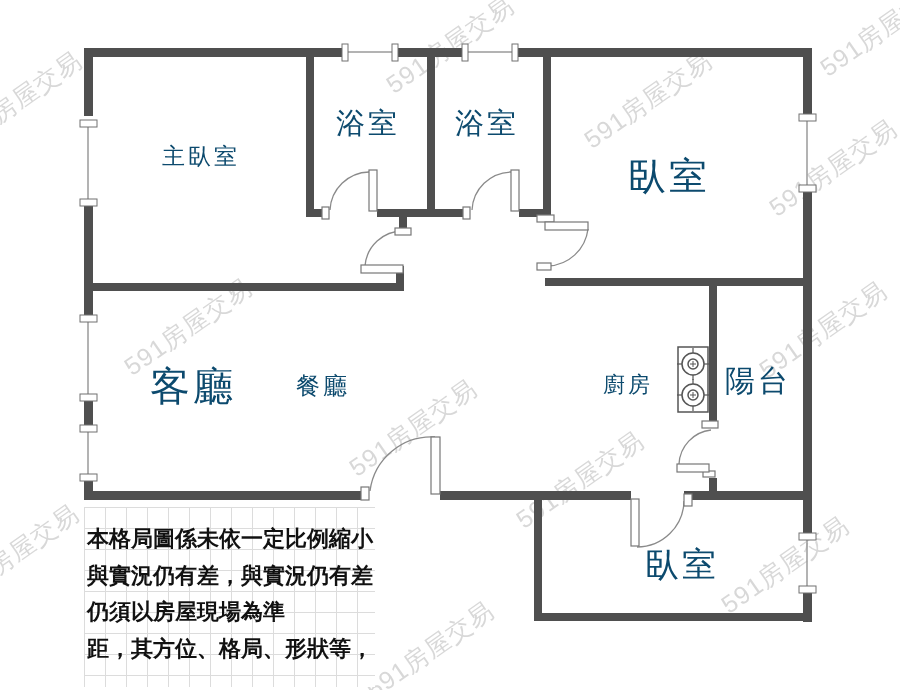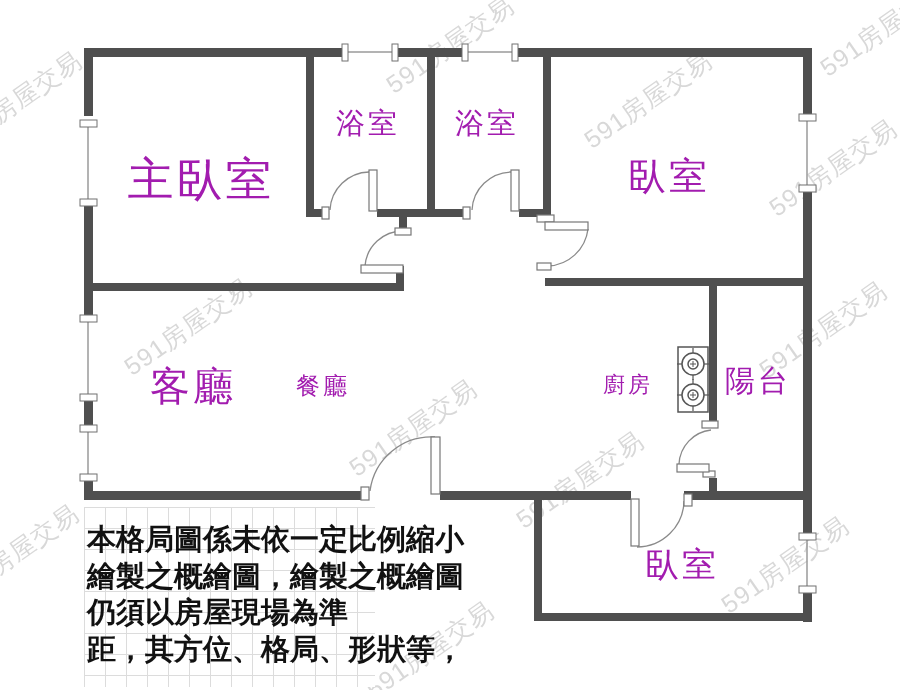--- a/index.html
+++ b/index.html
@@ -7,21 +7,21 @@
     position:relative;
     width:900px;height:690px;
     background:#ffffff;
     overflow:hidden;
     font-family:"Liberation Serif", serif;
   }
   .stage svg{position:absolute;left:0;top:0;z-index:2;}
   .room-label{
     position:absolute;
     transform:translate(-50%,-50%);
-    color:#a21caf;
+    color:#0c4a6e;
     white-space:nowrap;
     z-index:3;
     letter-spacing:3px;
   }
   .watermark{
     position:absolute;
     transform:translate(-50%,-50%) rotate(-35deg);
     color:#b9b9b9;
     opacity:.55;
     font-size:25px;
@@ -35,21 +35,21 @@
     left:84px;top:507px;
     width:291px;height:180px;
     z-index:3;
     background-image:
       repeating-linear-gradient(#dcdcdc 0 1px, transparent 1px 21px),
       repeating-linear-gradient(90deg,#dcdcdc 0 1px, transparent 1px 21px);
     background-color:#ffffff;
   }
   .disclaimer .line{
     color:#111111;
-    font-size:29px;
+    font-size:22px;
     line-height:36.5px;
     padding-left:3px;
     white-space:nowrap;
     font-weight:600;
   }
   .disclaimer{padding-top:14px;box-sizing:border-box;}
 </style>
 </head>
 <body>
 
@@ -179,30 +179,30 @@
 
       <line x1="677" y1="395" x2="709" y2="395" stroke-width="1.2"></line>
       <line x1="693" y1="379" x2="693" y2="411" stroke-width="1.2"></line>
       <circle cx="693" cy="395" r="11" fill="#ffffff"></circle>
       <circle cx="693" cy="395" r="5" fill="#ffffff"></circle>
       <line x1="690" y1="395" x2="696" y2="395" stroke-width="1"></line>
       <line x1="693" y1="392" x2="693" y2="398" stroke-width="1"></line>
     </g>
   </svg>
 
-  <div class="room-label" style="left:201px;top:180px;font-size:46px">主臥室</div>
+  <div class="room-label" style="left:201px;top:156px;font-size:23px">主臥室</div>
   <div class="room-label" style="left:368px;top:124px;font-size:29px">浴室</div>
   <div class="room-label" style="left:487px;top:124px;font-size:29px">浴室</div>
   <div class="room-label" style="left:669px;top:176px;font-size:38px">臥室</div>
   <div class="room-label" style="left:193px;top:386px;font-size:40px">客廳</div>
   <div class="room-label" style="left:323px;top:386px;font-size:24px">餐廳</div>
   <div class="room-label" style="left:628px;top:385px;font-size:22px">廚房</div>
   <div class="room-label" style="left:758px;top:381px;font-size:30px">陽台</div>
   <div class="room-label" style="left:682px;top:565px;font-size:34px">臥室</div>
 
   <div class="disclaimer">
     <div class="line">本格局圖係未依一定比例縮小</div>
-    <div class="line">繪製之概繪圖，繪製之概繪圖</div>
+    <div class="line">與實況仍有差，與實況仍有差</div>
     <div class="line">仍須以房屋現場為準</div>
     <div class="line">距，其方位、格局、形狀等，</div>
   </div>
 
 </div>
 
 </body></html>

